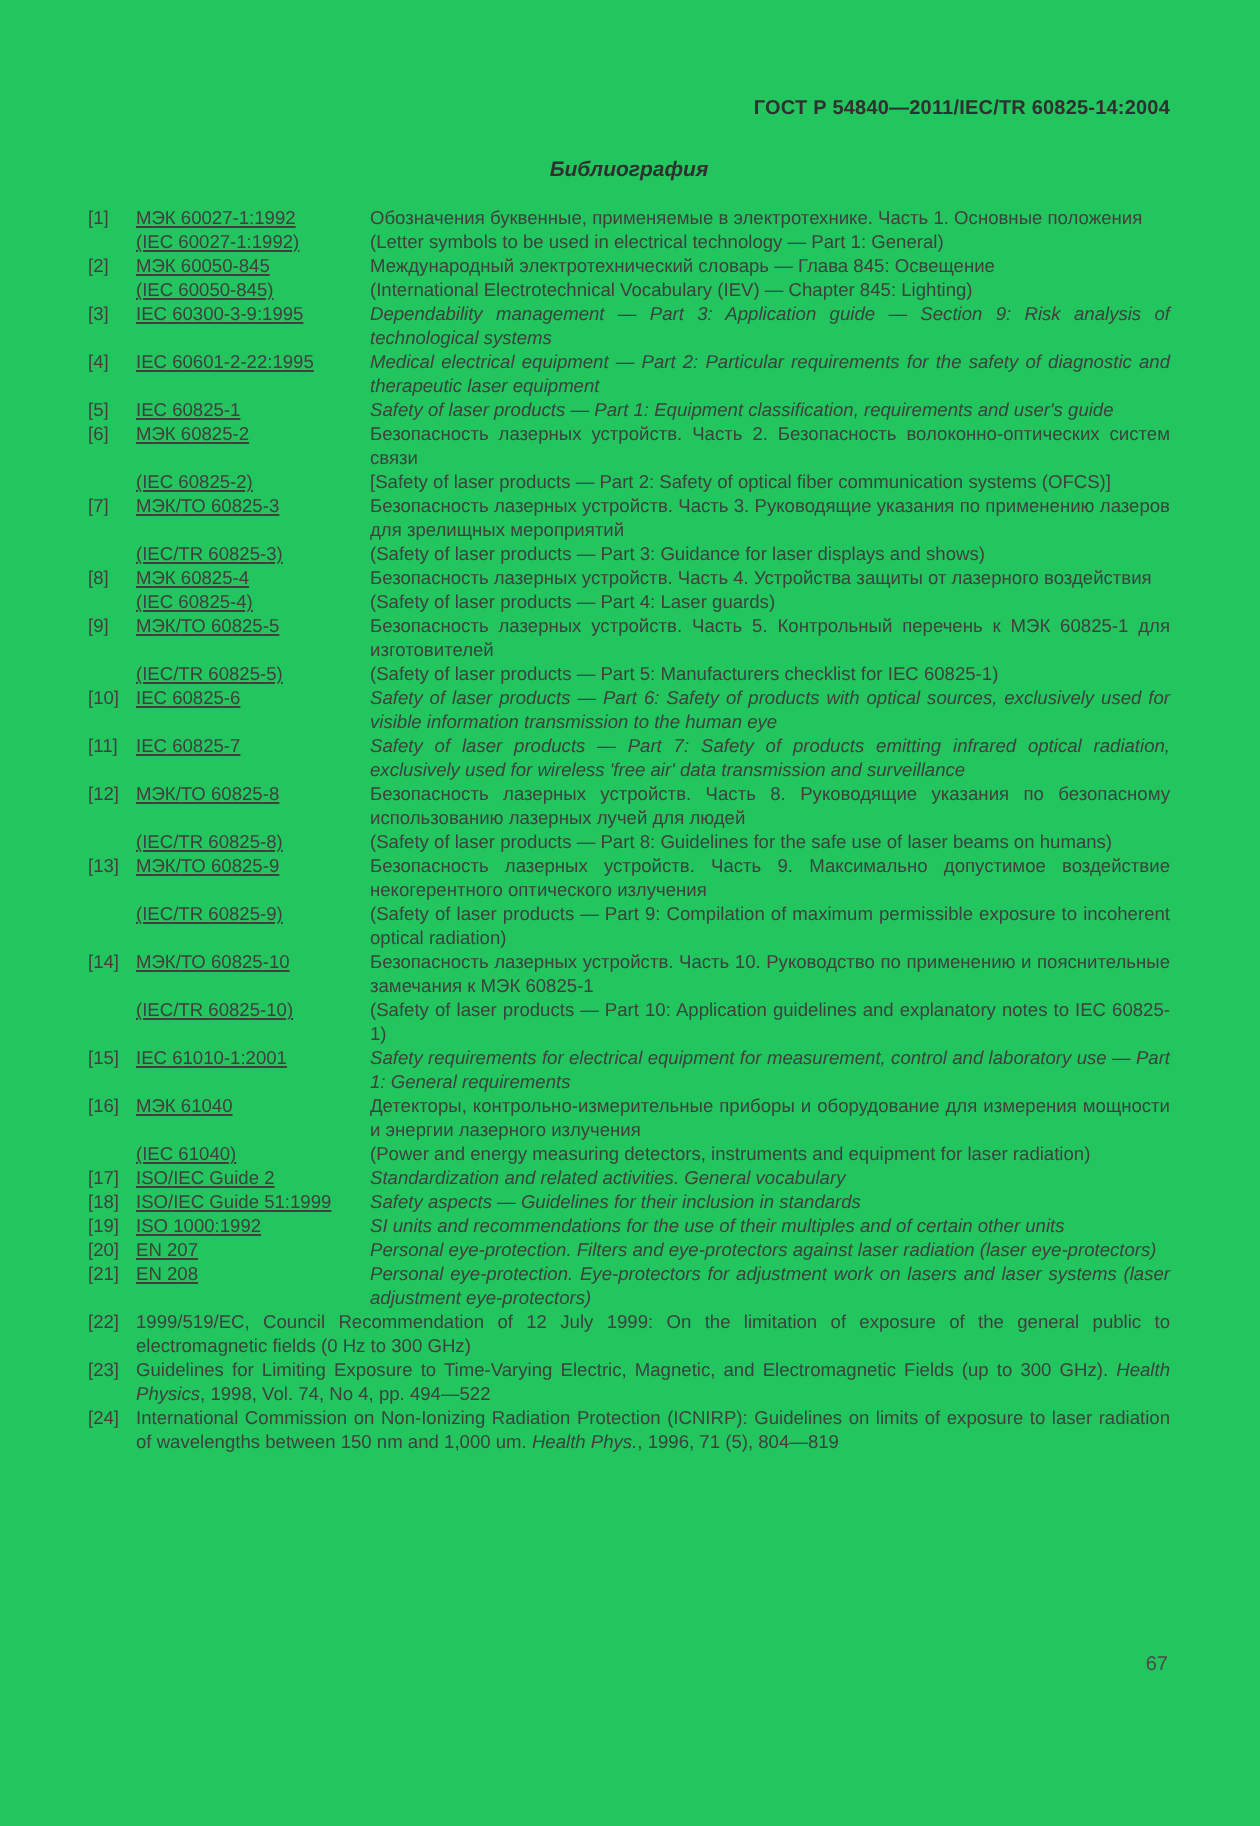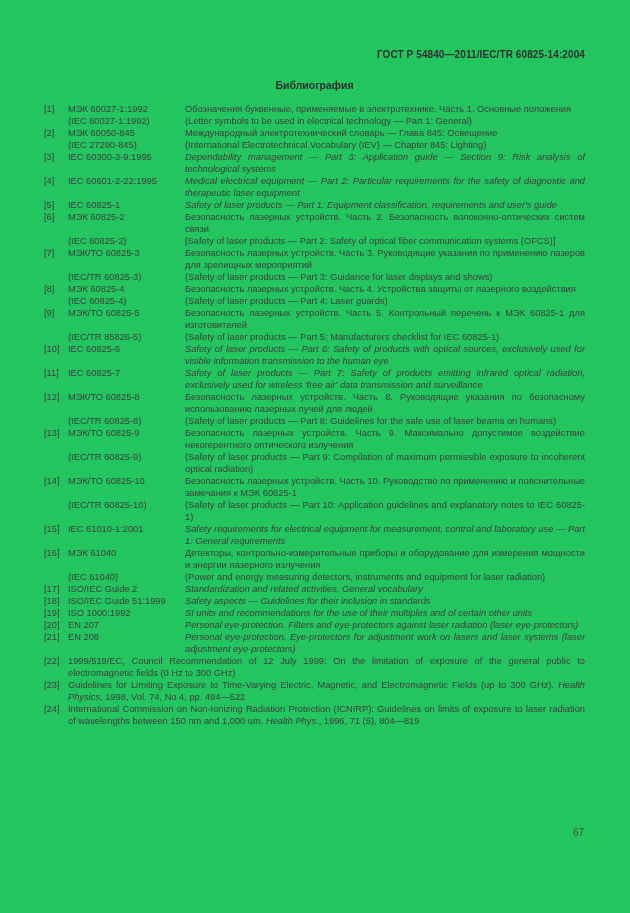--- a/index.html
+++ b/index.html
@@ -14,31 +14,31 @@
     color:#404040;
     overflow:hidden;
   }
   .doc-header{
     position:absolute;top:49px;right:45px;
     font-weight:bold;font-size:10px;color:#303030;
     letter-spacing:0.1px;
   }
   .doc-title{
     position:absolute;top:79px;left:44px;width:541px;
-    text-align:center;font-weight:bold;font-size:10.5px;color:#303030;
+    text-align:center;font-weight:bold;font-size:10.5px;color:#303030;font-style:italic;
   }
   .bib{
     position:absolute;top:103px;left:44px;width:541px;
     display:grid;
     grid-template-columns:24px 117px 1fr;
     column-gap:0;
   }
   .cell{min-height:12px;}
   .num{white-space:nowrap;}
-  .ref{padding-right:4px;white-space:nowrap;overflow:visible;}
+  .ref{padding-right:4px;white-space:nowrap;overflow:visible;text-decoration:underline;}
   .txt{text-align:justify;}
   .txt i{}
   .page-number{
     position:absolute;top:827px;right:46px;
     font-size:10px;color:#4a4a4a;
   }
 </style>
 </head>
 <body>
 
@@ -49,21 +49,21 @@
       <div class="cell num">[1]</div>
       <div class="cell ref">МЭК 60027-1:1992</div>
       <div class="cell txt"><span>Обозначения буквенные, применяемые в электротехнике. Часть 1. Основные поло­жения</span></div>
       <div class="cell num"></div>
       <div class="cell ref">(IEC 60027-1:1992)</div>
       <div class="cell txt"><span>(Letter symbols to be used in electrical technology — Part 1: General)</span></div>
       <div class="cell num">[2]</div>
       <div class="cell ref">МЭК 60050-845</div>
       <div class="cell txt"><span>Международный электротехнический словарь — Глава 845: Освещение</span></div>
       <div class="cell num"></div>
-      <div class="cell ref">(IEC 27290-845)</div>
+      <div class="cell ref">(IEC 60050-845)</div>
       <div class="cell txt"><span>(International Electrotechnical Vocabulary (IEV) — Chapter 845: Lighting)</span></div>
       <div class="cell num">[3]</div>
       <div class="cell ref">IEC 60300-3-9:1995</div>
       <div class="cell txt"><i>Dependability management — Part 3: Application guide — Section 9: Risk analysis of technological systems</i></div>
       <div class="cell num">[4]</div>
       <div class="cell ref">IEC 60601-2-22:1995</div>
       <div class="cell txt"><i>Medical electrical equipment — Part 2: Particular requirements for the safety of diagnostic and therapeutic laser equipment</i></div>
       <div class="cell num">[5]</div>
       <div class="cell ref">IEC 60825-1</div>
       <div class="cell txt"><i>Safety of laser products — Part 1: Equipment classification, requirements and user's guide</i></div>
@@ -82,21 +82,21 @@
       <div class="cell num">[8]</div>
       <div class="cell ref">МЭК 60825-4</div>
       <div class="cell txt"><span>Безопасность лазерных  устройств. Часть 4. Устройства защиты от лазерного воз­действия</span></div>
       <div class="cell num"></div>
       <div class="cell ref">(IEC 60825-4)</div>
       <div class="cell txt"><span>(Safety of laser products — Part 4: Laser guards)</span></div>
       <div class="cell num">[9]</div>
       <div class="cell ref">МЭК/ТО 60825-5</div>
       <div class="cell txt"><span>Безопасность  лазерных  устройств.  Часть  5.  Контрольный перечень к МЭК 60825-1 для изготовителей</span></div>
       <div class="cell num"></div>
-      <div class="cell ref">(IEC/TR 85826-5)</div>
+      <div class="cell ref">(IEC/TR 60825-5)</div>
       <div class="cell txt"><span>(Safety of laser products — Part 5: Manufacturers checklist for IEC 60825-1)</span></div>
       <div class="cell num">[10]</div>
       <div class="cell ref">IEC 60825-6</div>
       <div class="cell txt"><i>Safety of laser products — Part 6: Safety of products with optical sources, exclusively used for visible information transmission to the human eye</i></div>
       <div class="cell num">[11]</div>
       <div class="cell ref">IEC 60825-7</div>
       <div class="cell txt"><i>Safety of laser products — Part 7: Safety of products emitting infrared optical radiation, exclusively used for wireless 'free air' data transmission and surveillance</i></div>
       <div class="cell num">[12]</div>
       <div class="cell ref">МЭК/ТО 60825-8</div>
       <div class="cell txt"><span>Безопасность лазерных устройств.  Часть 8.  Руководящие указания по безопасному использованию лазерных лучей для людей</span></div>

